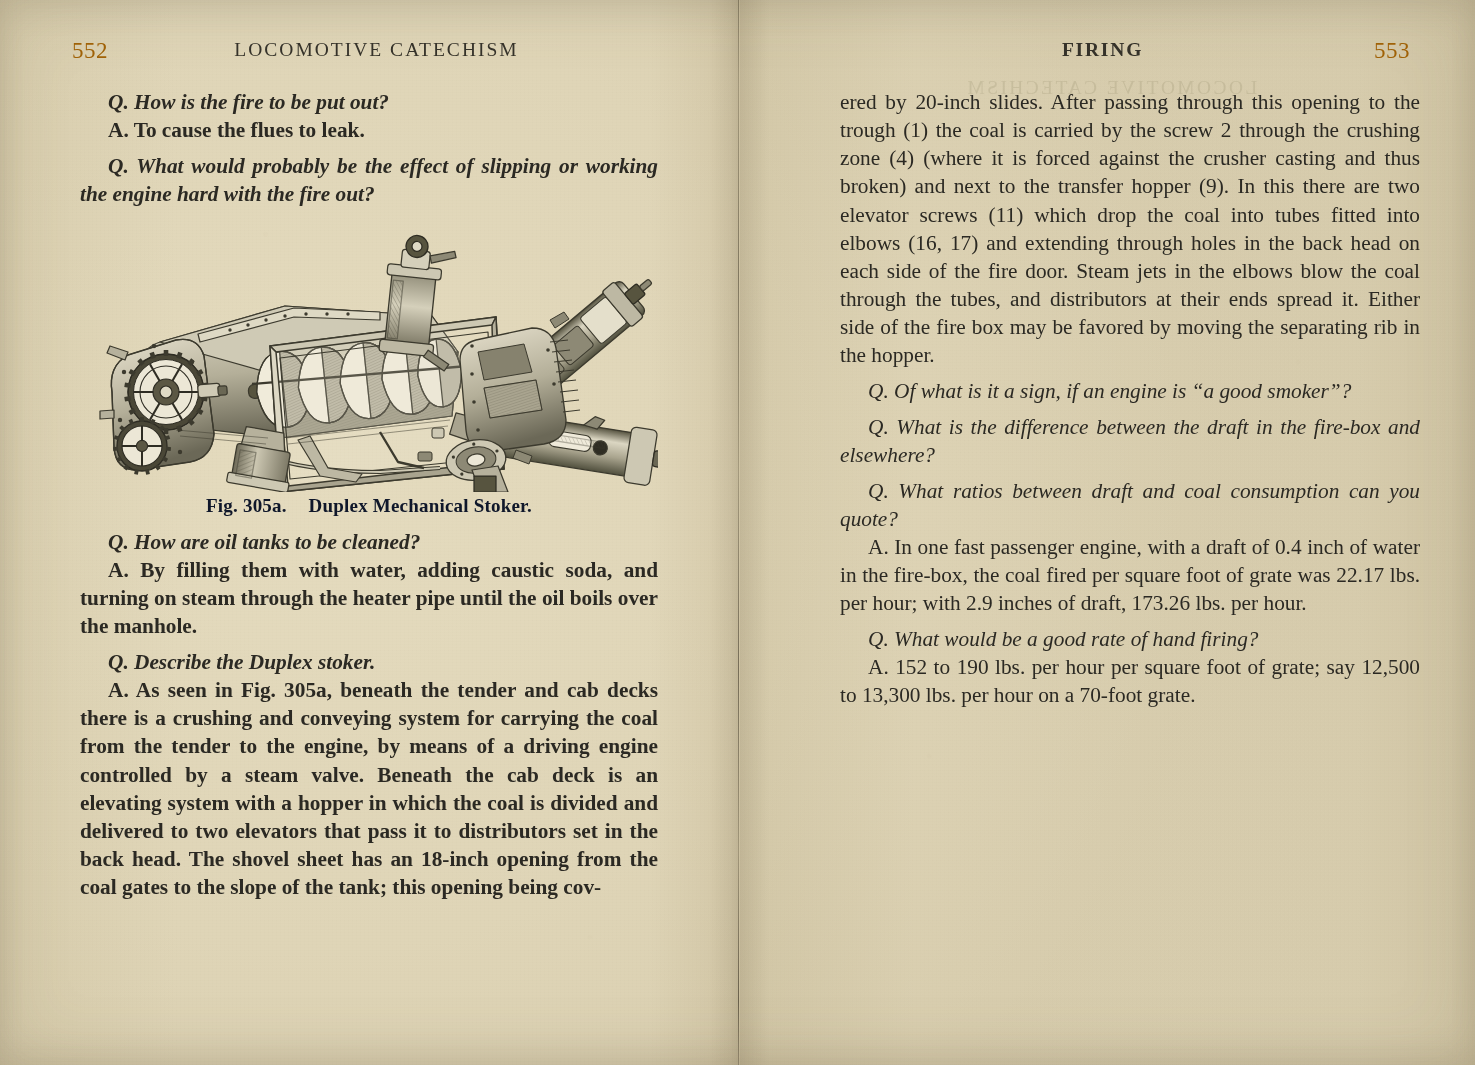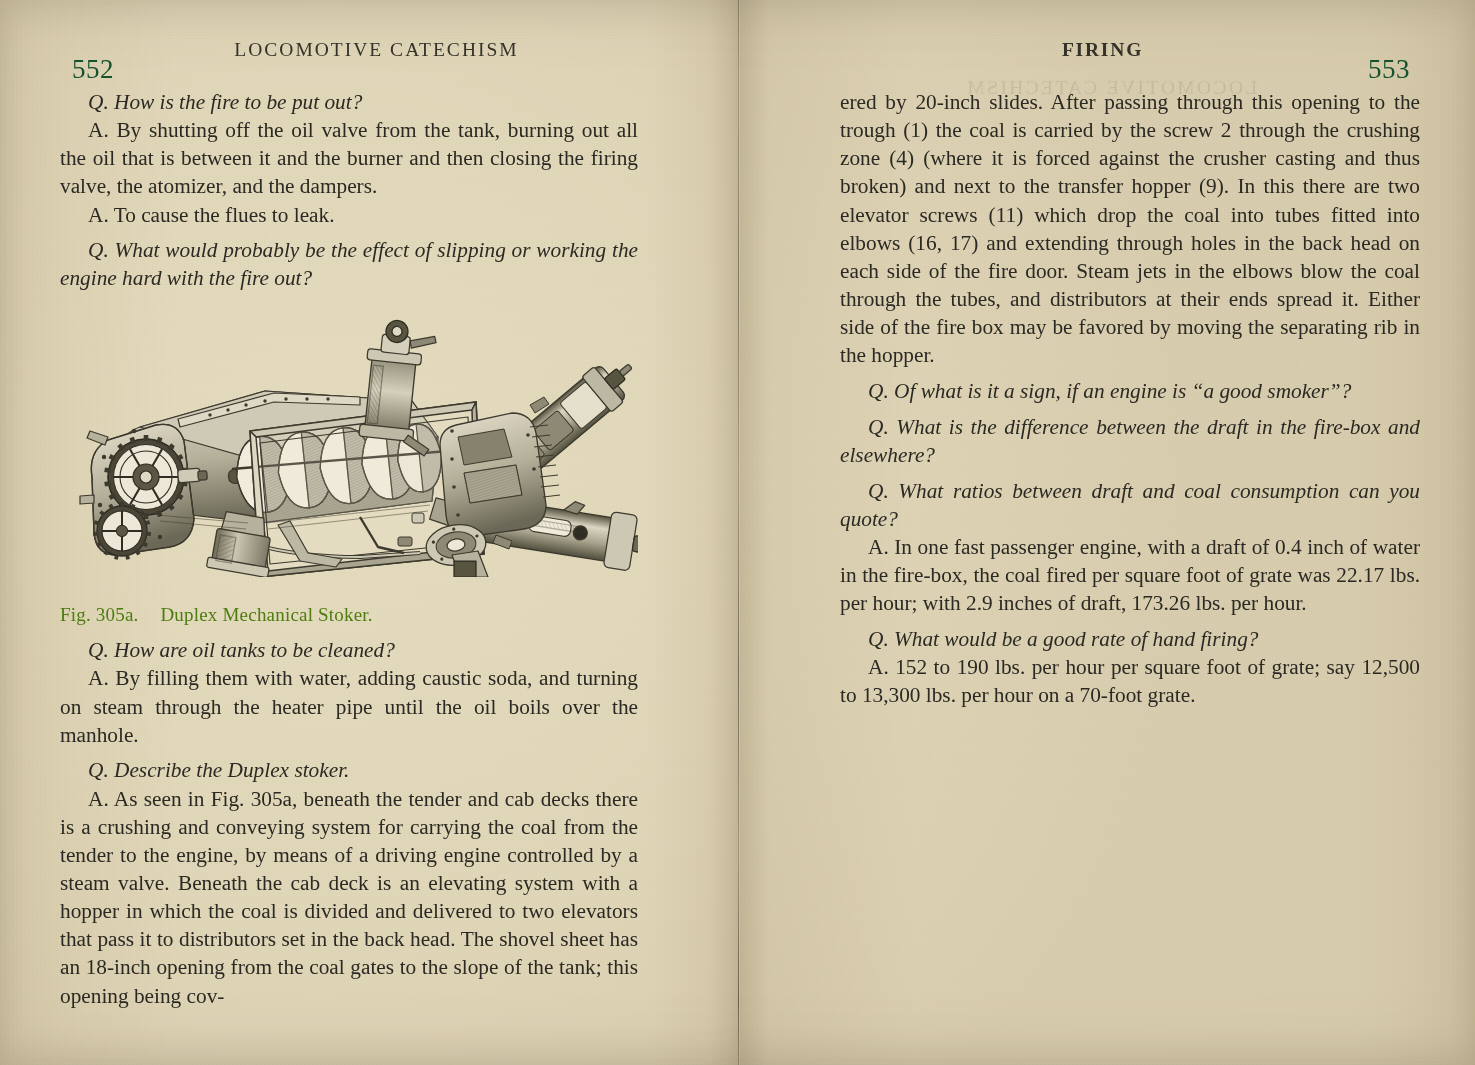--- a/index.html
+++ b/index.html
@@ -95,24 +95,24 @@
 
   .running-head {
     position: absolute;
     top: 38px;
     left: 10px;
     right: 10px;
     height: 30px;
   }
   .folio {
     position: absolute;
-    top: 16px;
-    font-size: 27px;
+    top: 0;
+    font-size: 23px;
     letter-spacing: .5px;
-    color: #14532d;
+    color: #a16207;
   }
   .folio-left  { left: 62px; }
   .folio-right { right: 55px; }
 
   .head-title {
     position: absolute;
     top: 1px;
     left: 0; right: 0;
     text-align: center;
     font-size: 19.5px;
@@ -142,21 +142,21 @@
   .col-body {
     position: absolute;
     top: 88px;
     font-size: 21.3px;
     line-height: 28.15px;
     text-align: justify;
     text-justify: inter-word;
     color: #2b2923;
     hyphens: none;
   }
-  .col-left  { left: 60px;  width: 578px; }
+  .col-left  { left: 80px;  width: 578px; font-weight: bold; }
   .col-right { left: 100px; width: 580px; }
 
   p.para {
     margin: 0;
     text-indent: 28px;
   }
   p.para.q { font-style: italic; }
   p.gap { margin-top: 7.5px; }
 
   
@@ -164,25 +164,25 @@
     margin: 16px 0 0 0;
     text-indent: 0;
   }
   .fig-art {
     position: relative;
     width: 578px;
     height: 268px;
   }
   .fig-art svg { display: block; }
   .fig-caption {
-    text-align: left;
+    text-align: center;
     font-size: 19px;
     letter-spacing: .2px;
-    margin-top: 24px;
-    color: #4d7c0f;
+    margin-top: 0;
+    color: #0f172a;
     text-indent: 0;
   }
   .fig-caption .cap-sp { display: inline-block; width: 12px; }
 </style>
 </head>
 <body>
 
 <div id="scan">
 
   <div class="paper-base"></div>
@@ -191,21 +191,20 @@
   <div class="page page-left">
 
     <div class="running-head">
       <span class="folio folio-left">552</span>
       <div class="head-title small-caps left-head">LOCOMOTIVE CATECHISM</div>
     </div>
 
     <div class="col-body col-left">
 
       <p class="para q">Q. How is the fire to be put out?</p>
-      <p class="para">A. By shutting off the oil valve from the tank, burning out all the oil that is between it and the burner and then closing the firing valve, the atomizer, and the dampers.</p>
       <p class="para">A. To cause the flues to leak.</p>
       <p class="para q gap">Q. What would probably be the effect of slipping or working the engine hard with the fire out?</p>
 
       <div class="figure">
         <div class="fig-art">
           <svg viewBox="0 0 578 268" width="578" height="268">
             <defs>
               <linearGradient id="mt" x1="0" y1="0" x2="0" y2="1">
                 <stop offset="0%" stop-color="#8f8b77"></stop>
                 <stop offset="45%" stop-color="#d5d0bb"></stop>

